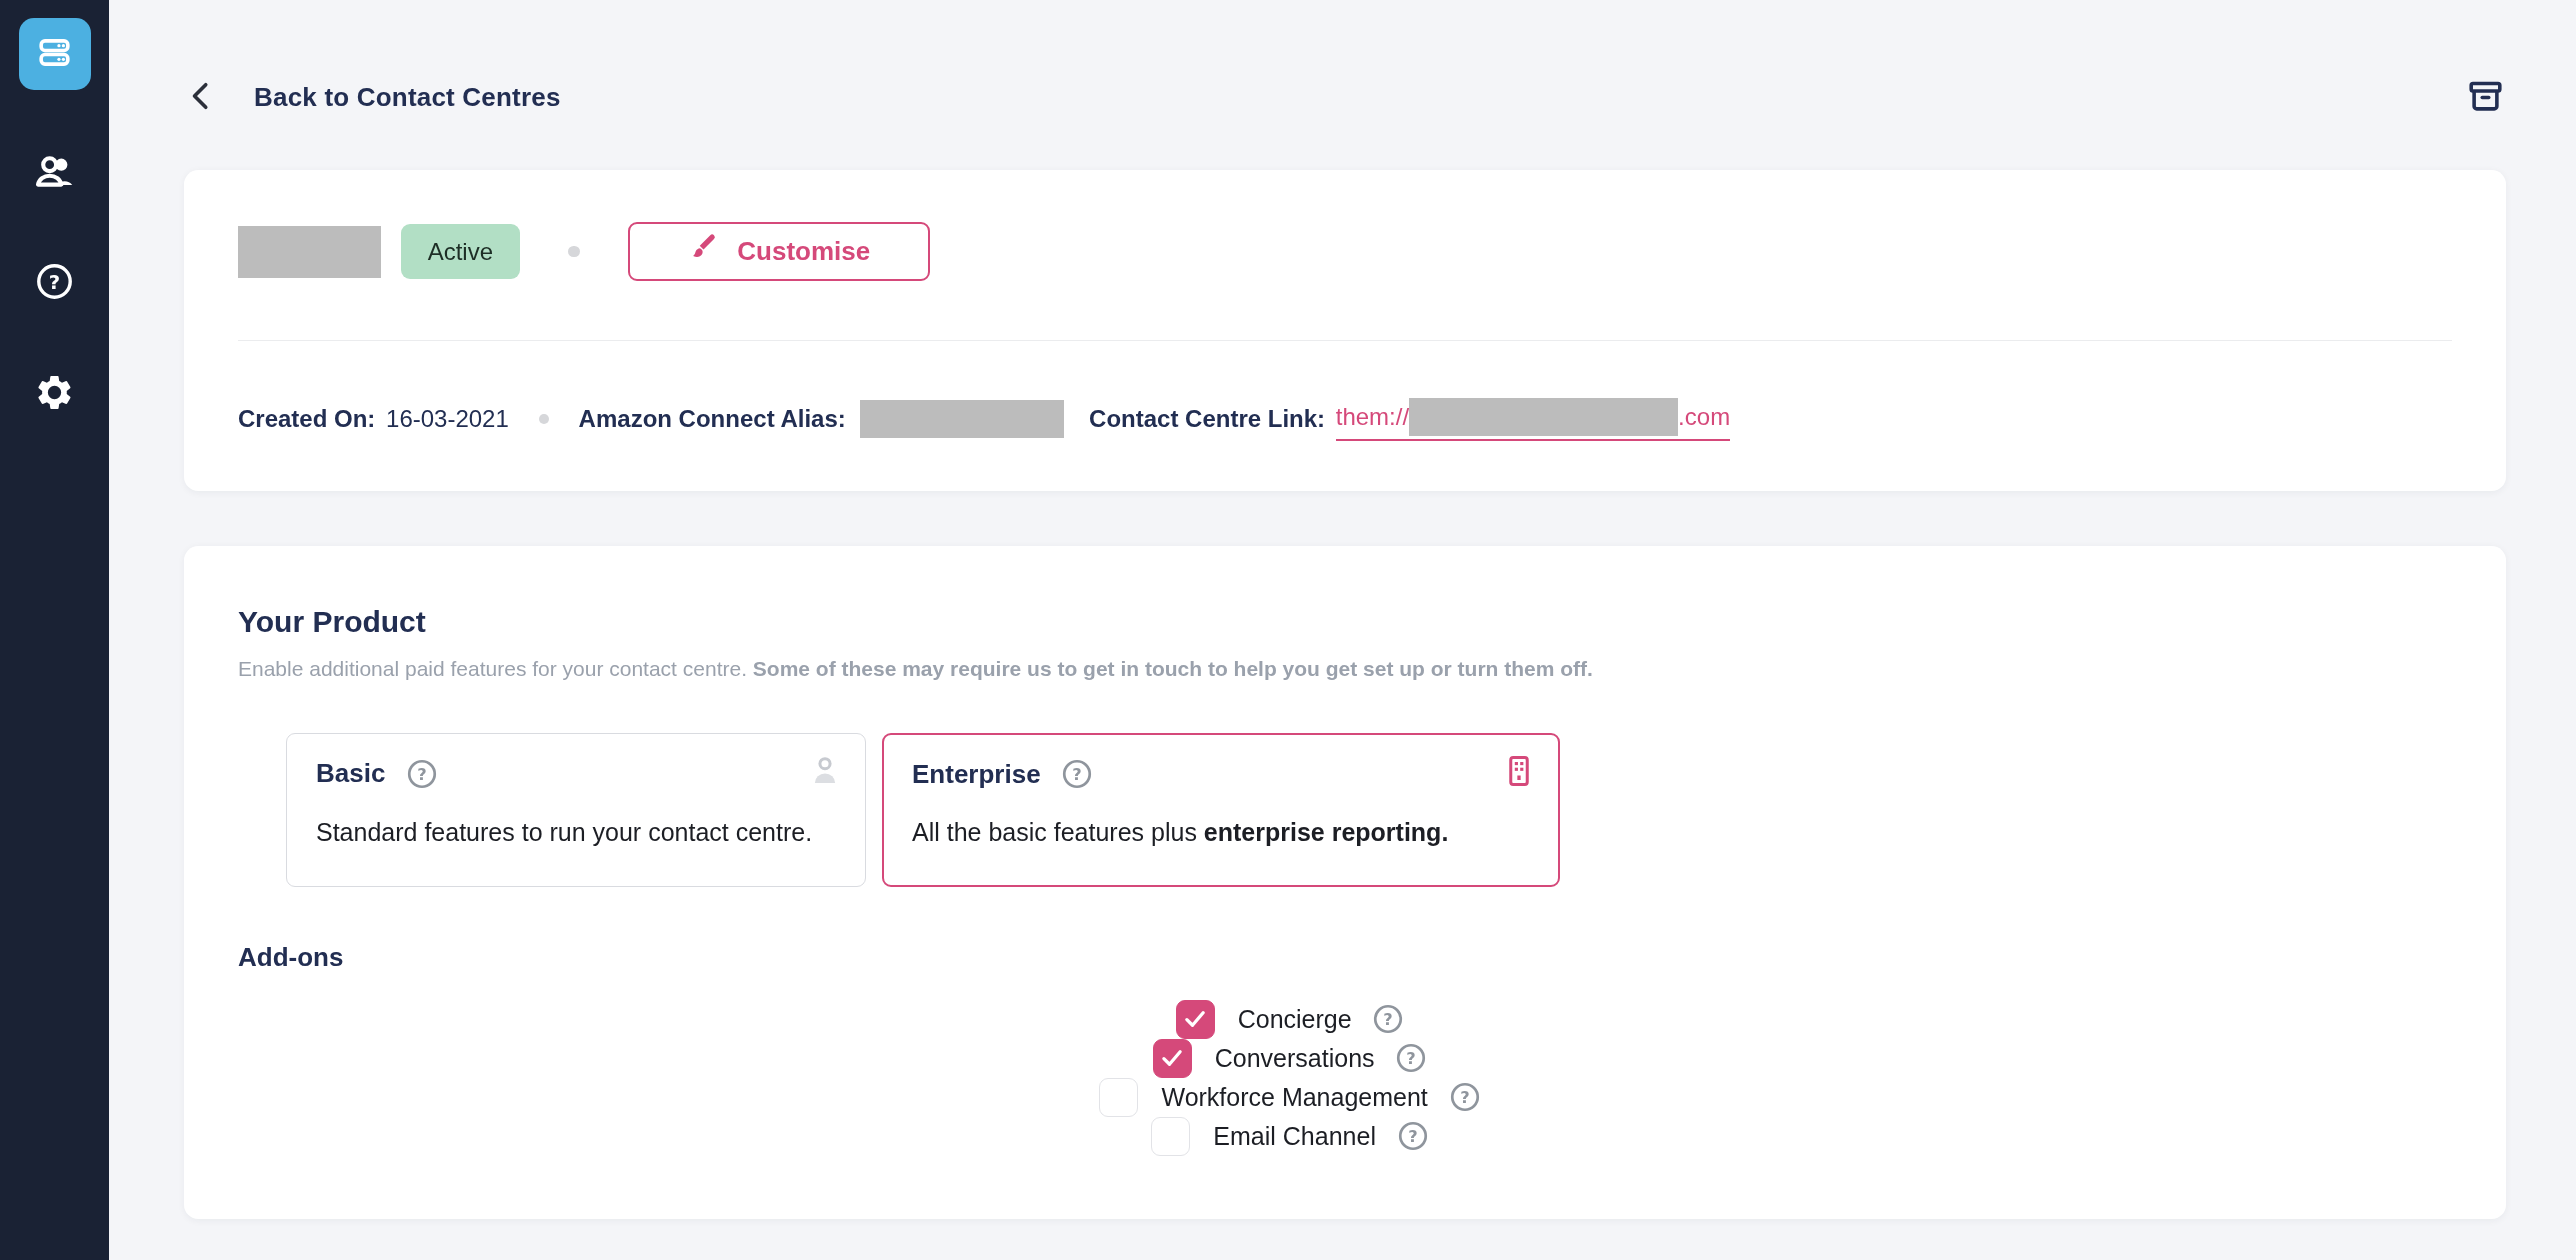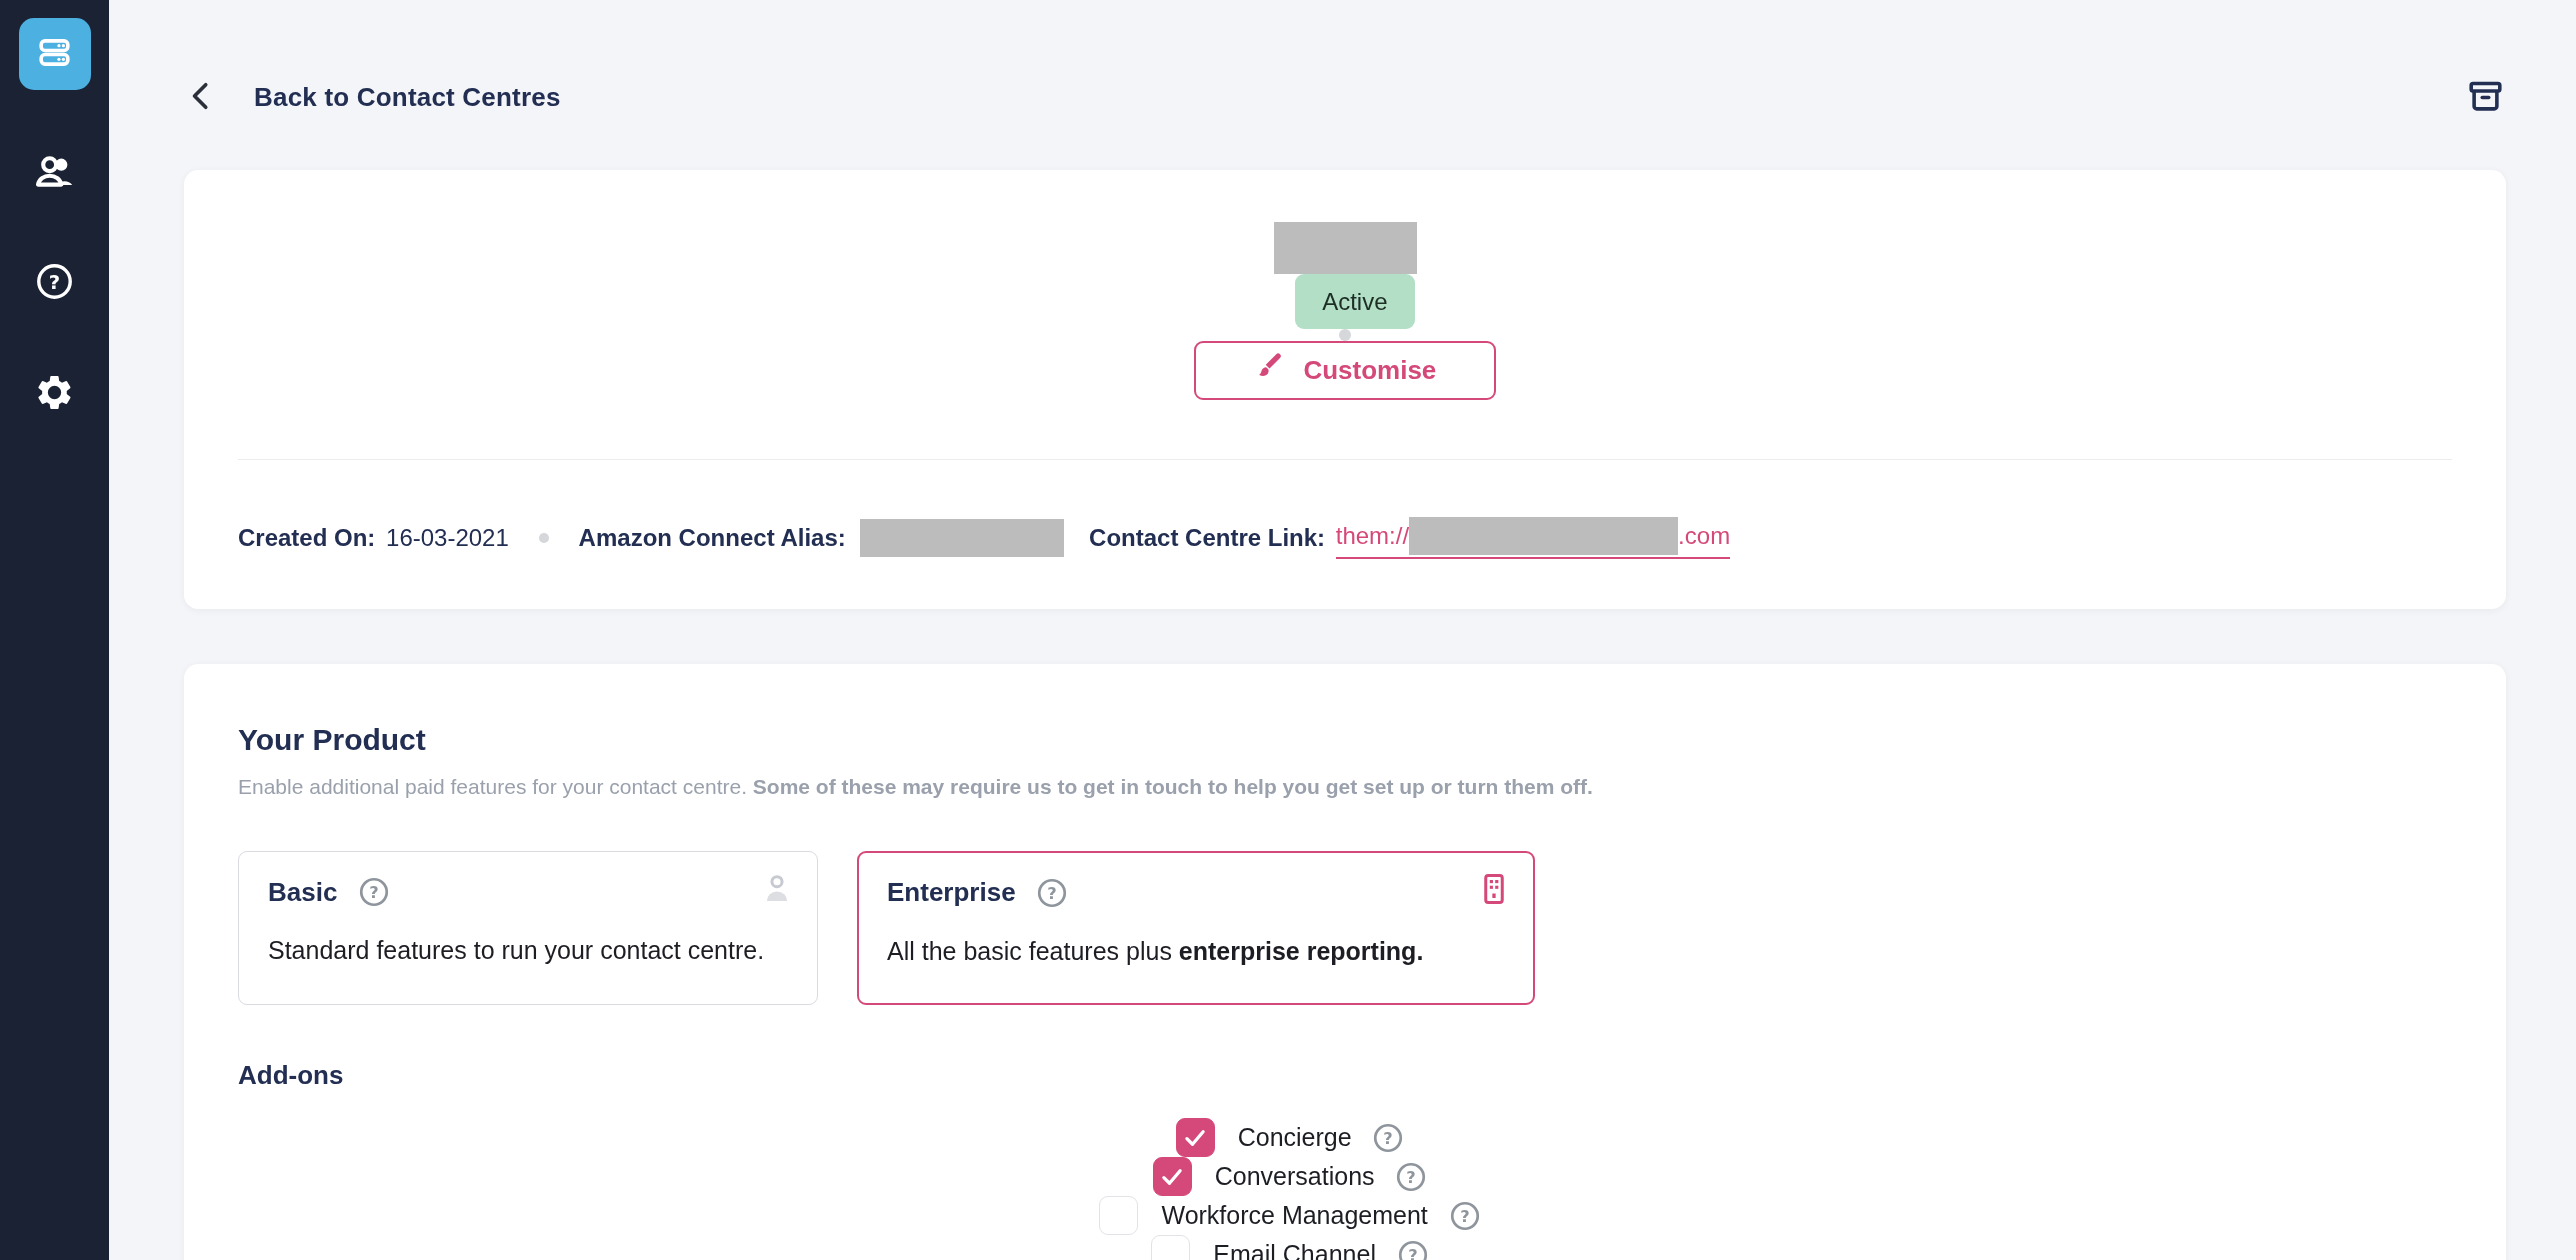--- a/index.html
+++ b/index.html
@@ -37,21 +37,21 @@
   .back-link { display:flex; align-items:center; gap:34px; cursor:pointer; }
   .back-link .label { font-size:26px; font-weight:bold; color:var(--navy,#222e52); letter-spacing:0.2px; }
   .archive-btn { width:41px; height:41px; display:flex; align-items:center; justify-content:center; cursor:pointer; }
 
   .card {
     background:#ffffff; border-radius:14.3px;
     box-shadow:0 1.8px 7.2px rgba(25,34,60,.05);
   }
   .card-header { margin-top:50px; padding:52px 54px 50px 54px; }
 
-  .name-row { display:flex; align-items:center;flex-direction:column; }
+  .name-row { display:flex; align-items:center; }
   .redact { background:var(--redact,#bcbcbc); display:inline-block; }
   .name-redact { width:143px; height:52px; }
   .status-badge {
     margin-left:19.7px; height:55px; padding:0 27px; border-radius:9px;
     background:var(--green-bg,#b2dfc5); color:var(--green-text,#1d2e25);
     font-size:24px; display:flex; align-items:center;
   }
   .dot-sep { width:11.6px; height:11.6px; border-radius:50%; background:#d6d7da; margin:0 48px; }
   .customise-btn {
     height:59px; padding:0 58px; border-radius:9px;
@@ -74,21 +74,21 @@
     border-bottom:2.7px solid var(--pink,#d5497a); padding-bottom:2.7px;
   }
   .link-redact { width:269px; height:38px; }
 
   
   .card-product { margin-top:55px; padding:59px 54px 63px 54px; }
   .section-title { font-size:30px; font-weight:bold; color:var(--navy,#222e52); }
   .section-sub { margin-top:18px; font-size:21px; color:var(--gray,#9aa1ac); }
   .section-sub .bold { font-weight:bold; }
 
-  .plans { margin-top:52px; display:flex; gap:39px; }
+  .plans { margin-top:52px; display:flex; gap:16px;margin-left:48px; }
   .plan-card {
     position:relative; height:154px; border-radius:9px;
     border:1.8px solid #d9dbe0; background:#fff;
     padding:23px 29px; cursor:pointer;
   }
   .plan-card.basic { width:580px; }
   .plan-card.enterprise { width:678px; }
   .plan-card.selected { border:2.7px solid var(--pink,#d5497a); padding:22.4px 28px; }
   .plan-title-row { display:flex; align-items:center; gap:19.7px; }
   .plan-title { font-size:26px; font-weight:bold; color:var(--navy,#222e52); }

